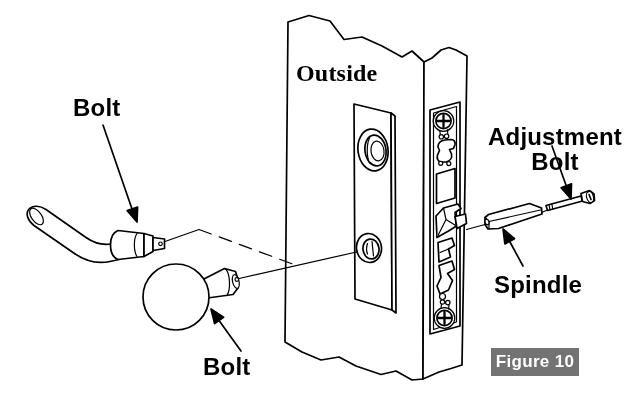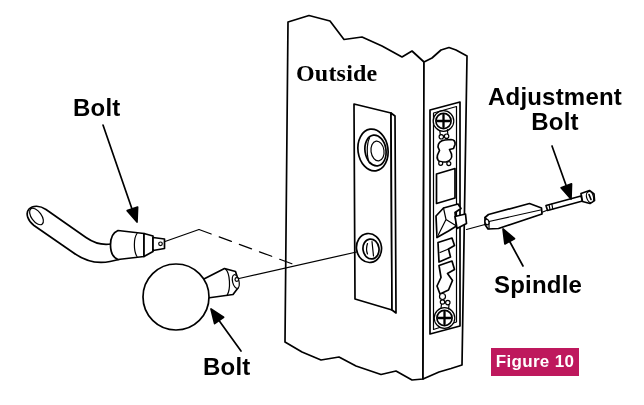--- a/index.html
+++ b/index.html
@@ -5,24 +5,24 @@
   html,body{margin:0;padding:0;background:#fff;}
   .stage{
     position:relative;width:644px;height:405px;background:#ffffff;
     font-family:"Liberation Sans",sans-serif;overflow:hidden;
   }
   .stage svg{position:absolute;left:0;top:0;}
   .lbl{
     position:absolute;font-weight:bold;font-size:24px;color:#000;
     line-height:1.04;white-space:nowrap;letter-spacing:0.2px;
   }
-  .lbl.wrap{white-space:normal;text-align:center;}
+  .lbl.wrap{white-space:normal;text-align:center;margin-top:40px;}
   .badge{
     position:absolute;left:491px;top:348px;width:88px;height:28px;
-    background:#be185d;color:#fff;font-weight:bold;font-size:17px;
+    background:#737373;color:#fff;font-weight:bold;font-size:17px;
     display:flex;align-items:center;justify-content:center;letter-spacing:0.3px;
   }
 </style>
 </head>
 <body>
 
 <div class="stage">
 
   <svg width="644" height="405" viewBox="0 0 644 405">
     <g stroke="#000" stroke-width="1.7" fill="none" stroke-linejoin="round" stroke-linecap="round">

